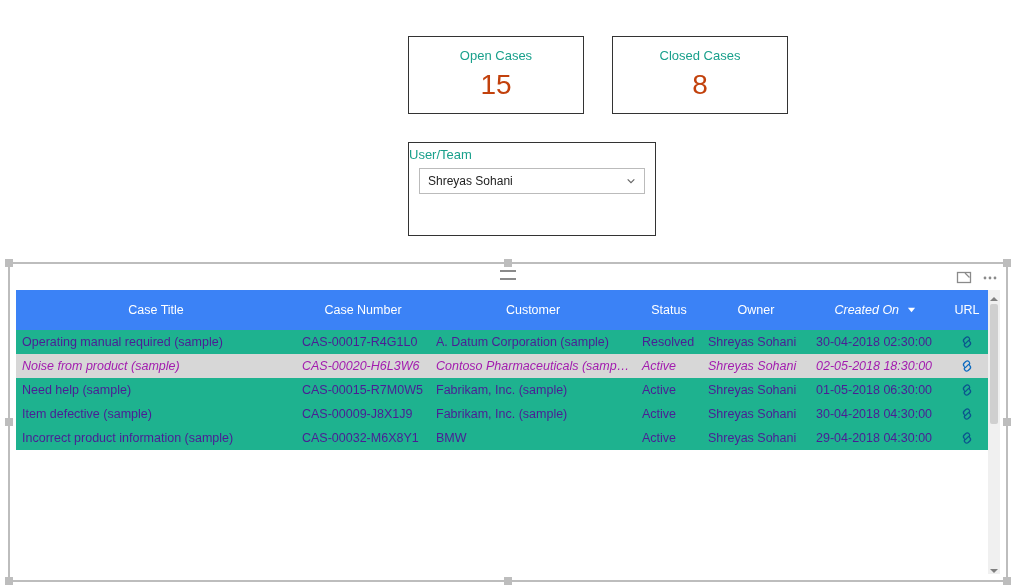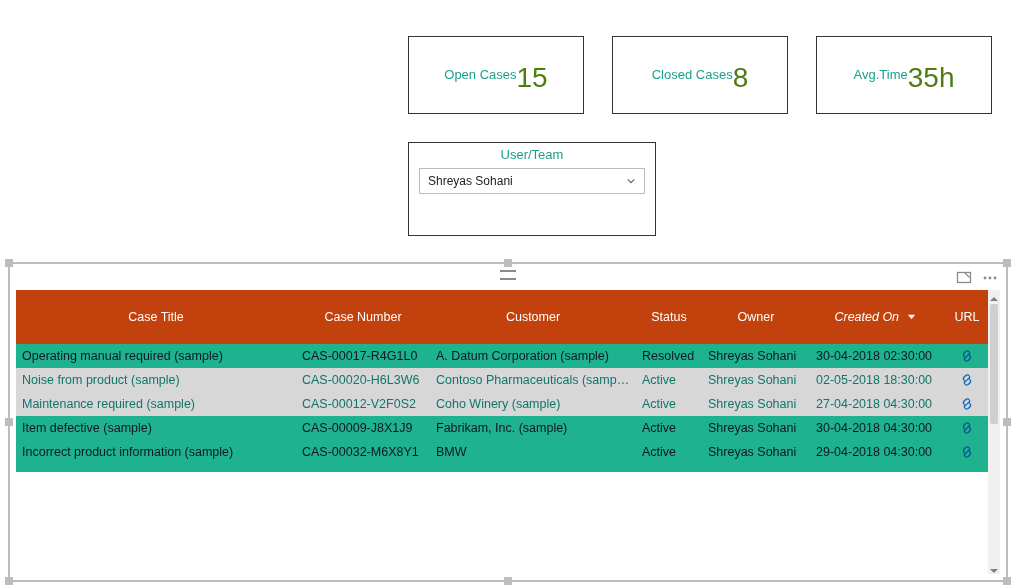--- a/index.html
+++ b/index.html
@@ -1,27 +1,27 @@
 <!DOCTYPE html>
 <html><head>
 <meta charset="utf-8">
 <style>
   * { box-sizing: border-box; }
   html, body { margin: 0; padding: 0; font-family: "Segoe UI", Arial, sans-serif; background: #fff; }
   .page { width: 1018px; height: 588px; position: relative; }
 
   
   .kpi-row { display: flex; gap: 28px; position: absolute; top: 36px; left: 408px; }
-  .kpi-card { border: 1px solid #333; width: 176px; height: 78px; display: flex; flex-direction: row; align-items: center; justify-content: center; }
+  .kpi-card { border: 1px solid #333; width: 176px; height: 78px; display: flex; flex-direction: column; align-items: center; justify-content: center; }
   .kpi-label { color: #1aa08c; font-size: 13px; margin-top: -2px; }
-  .kpi-value { font-size: 28px; color: #4d7c0f; margin-top: 6px; }
+  .kpi-value { font-size: 28px; color: #c2410c; margin-top: 6px; }
 
   
   .filter-card { border: 1px solid #333; width: 248px; position: absolute; top: 142px; left: 408px; height: 94px; padding: 4px 0 0; }
-  .filter-label { color: #1aa08c; font-size: 13px; text-align: center; }
+  .filter-label { color: #1aa08c; font-size: 13px; text-align: left; }
   .filter-select {
     margin: 6px 10px 0;
     height: 26px;
     border: 1px solid #bbb;
     display: flex; align-items: center; justify-content: space-between;
     padding: 0 8px; font-size: 12px; color: #222; cursor: pointer;
   }
   .chevron { width: 10px; height: 10px; }
   .chevron svg { display:block; }
 
@@ -47,31 +47,31 @@
 
   .viz-toolbar { position: absolute; right: 8px; top: 6px; display:flex; gap:10px; align-items:center; }
   .viz-toolbar .icon { width:16px; height:16px; cursor:pointer; color:#8a8a8a; }
   .viz-drag { position:absolute; left:50%; top:6px; margin-left:-8px; width:16px; height:10px; display:flex; flex-direction:column; justify-content:space-between; cursor: grab;}
   .viz-drag span { display:block; height:2px; background:#8a8a8a; }
 
   .table-wrap { position: absolute; left: 6px; right: 6px; top: 26px; bottom: 6px; display:flex; }
   .table-scroll { flex:1; overflow:hidden; }
   table { border-collapse: collapse; width: 100%; table-layout: fixed; font-size: 12.5px; }
   thead th {
-    background: #c2410c; color: #fff; font-weight: 400; text-align: center;
-    padding: 20px 6px; border: none; white-space: nowrap; overflow:hidden;
+    background: #3b82f6; color: #fff; font-weight: 400; text-align: center;
+    padding: 13px 6px; border: none; white-space: nowrap; overflow:hidden;
   }
   thead th.sorted { position: relative; font-style: italic; }
   thead th.sorted .sort-ind { display:inline-block; margin-left:4px; }
   tbody td {
     padding: 4px 6px; white-space: nowrap; overflow: hidden; text-overflow: ellipsis;
   }
-  tbody tr.even td { background: #1eb28f; color: #0f172a; }
-  tbody tr.odd  td { background: #d7d7d7; color: #0f766e; }
-  tbody tr.partial td { padding-top:4px; padding-bottom:12px; height:16px; }
+  tbody tr.even td { background: #1eb28f; color: #4c1d95; }
+  tbody tr.odd  td { background: #d7d7d7; color: #a21caf; font-style: italic; }
+  tbody tr.partial td { padding-top:4px; padding-bottom:4px; height:16px; }
   tbody tr.partial { }
 
   .url-cell { text-align: center; }
   .link-icon { display:inline-block; width:16px; height:16px; vertical-align:middle; }
   tr.even .link-icon svg path { stroke:#0b548e; }
   tr.odd  .link-icon svg path { stroke:#0b6ac0; }
 
   
   col.c-title   { width: 280px; }
   col.c-number  { width: 134px; }
@@ -92,24 +92,20 @@
 <div class="page">
 
   <div class="kpi-row">
     <div class="kpi-card">
       <div class="kpi-label">Open Cases</div>
       <div class="kpi-value">15</div>
     </div>
     <div class="kpi-card">
       <div class="kpi-label">Closed Cases</div>
       <div class="kpi-value">8</div>
-    </div>
-    <div class="kpi-card">
-      <div class="kpi-label">Avg.Time</div>
-      <div class="kpi-value">35h</div>
     </div>
   </div>
 
   <div class="filter-card">
     <div class="filter-label">User/Team</div>
     <div class="filter-select">
       <span>Shreyas Sohani</span>
       <span class="chevron">
         <svg viewBox="0 0 12 12" width="10" height="10">
             <path d="M2 4 L6 8 L10 4" fill="none" stroke="#666" stroke-width="1.4"></path>
@@ -193,27 +189,27 @@
                 <td>Noise from product (sample)</td>
                 <td>CAS-00020-H6L3W6</td>
                 <td>Contoso Pharmaceuticals (sample)</td>
                 <td>Active</td>
                 <td>Shreyas Sohani</td>
                 <td>02-05-2018 18:30:00</td>
                 <td class="url-cell"><span class="link-icon"><svg viewBox="0 0 20 20" width="16" height="16">
                       <path d="M8 12 L12 8 M6.5 10.5 a3 3 0 0 1 0 -4.2 l2 -2 a3 3 0 0 1 4.2 4.2 M13.5 9.5 a3 3 0 0 1 0 4.2 l-2 2 a3 3 0 0 1 -4.2 -4.2" fill="none" stroke-width="1.6" stroke-linecap="round"></path>
                     </svg></span></td>
               </tr>
-              <tr class="odd">
-                <td>Maintenance required (sample)</td>
-                <td>CAS-00012-V2F0S2</td>
-                <td>Coho Winery (sample)</td>
-                <td>Active</td>
-                <td>Shreyas Sohani</td>
-                <td>27-04-2018 04:30:00</td>
+              <tr class="even">
+                <td>Need help (sample)</td>
+                <td>CAS-00015-R7M0W5</td>
+                <td>Fabrikam, Inc. (sample)</td>
+                <td>Active</td>
+                <td>Shreyas Sohani</td>
+                <td>01-05-2018 06:30:00</td>
                 <td class="url-cell"><span class="link-icon"><svg viewBox="0 0 20 20" width="16" height="16">
                       <path d="M8 12 L12 8 M6.5 10.5 a3 3 0 0 1 0 -4.2 l2 -2 a3 3 0 0 1 4.2 4.2 M13.5 9.5 a3 3 0 0 1 0 4.2 l-2 2 a3 3 0 0 1 -4.2 -4.2" fill="none" stroke-width="1.6" stroke-linecap="round"></path>
                     </svg></span></td>
               </tr>
               <tr class="even">
                 <td>Item defective (sample)</td>
                 <td>CAS-00009-J8X1J9</td>
                 <td>Fabrikam, Inc. (sample)</td>
                 <td>Active</td>
                 <td>Shreyas Sohani</td>

